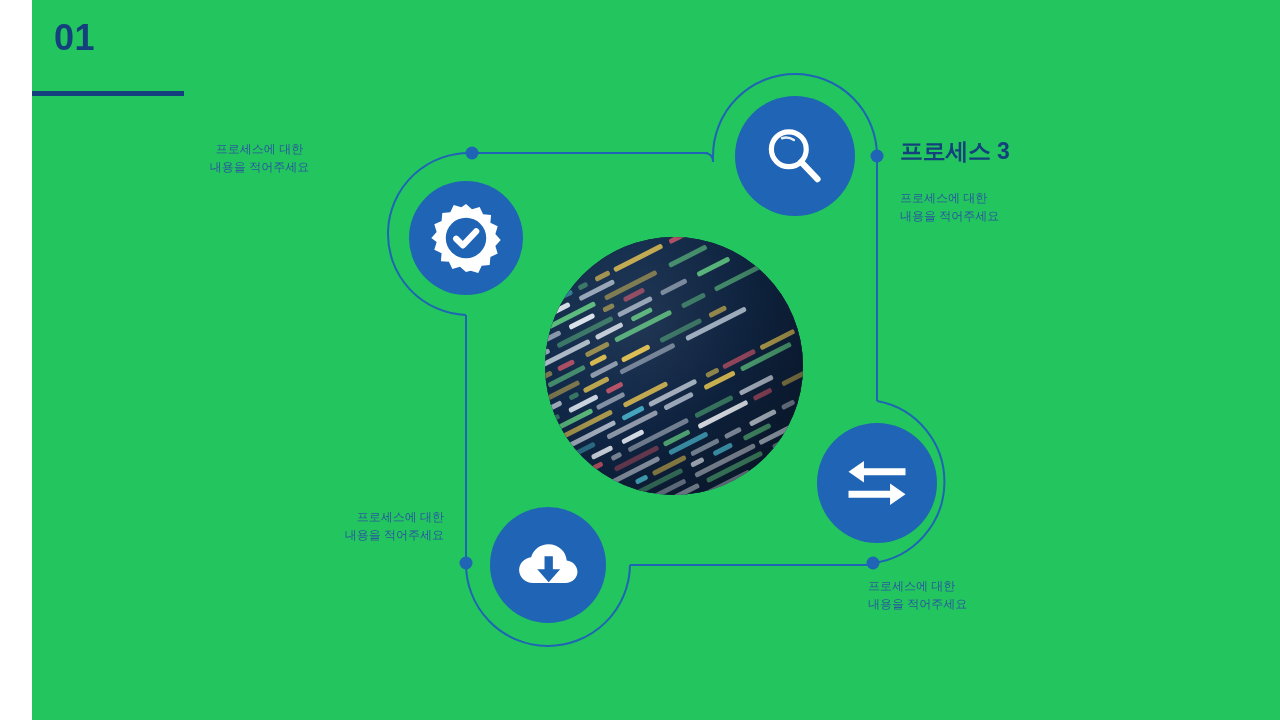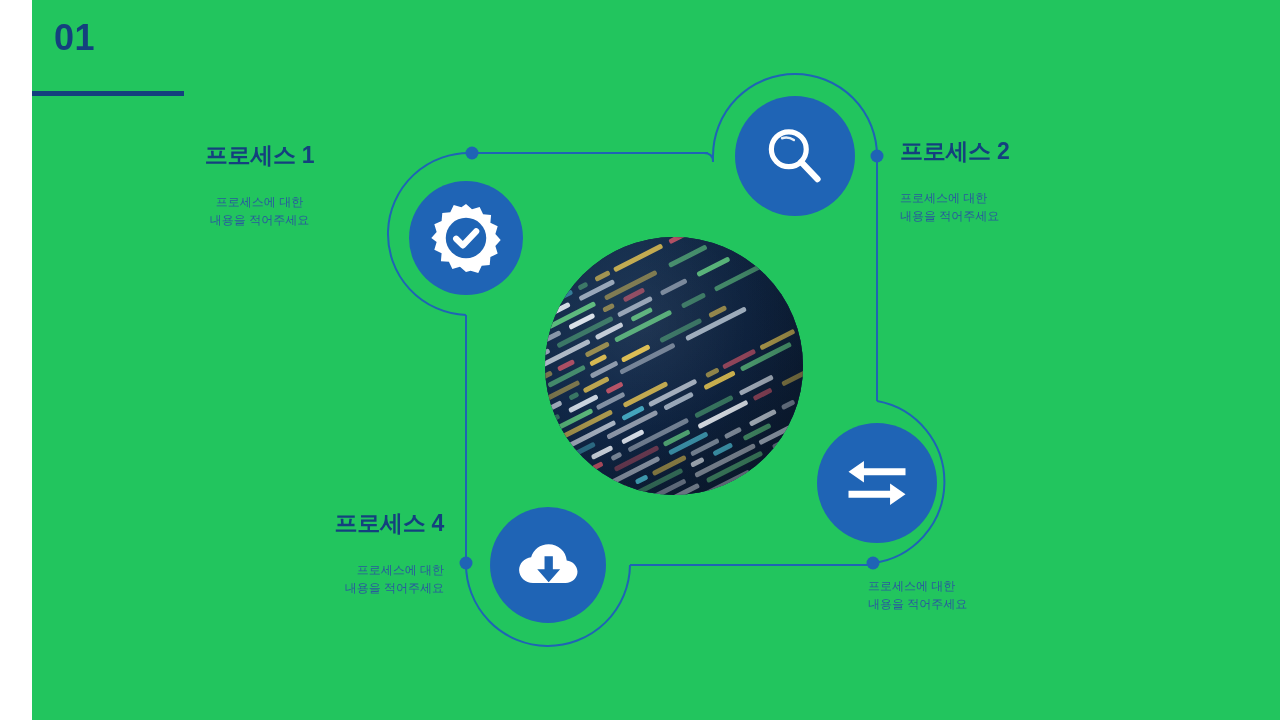--- a/index.html
+++ b/index.html
@@ -337,43 +337,41 @@
   </div>
 
   <div class="icon-node" id="node-4">
     <svg width="74" height="74" viewBox="0 0 64 64">
       <path fill="#ffffff" d="M19 47.5c-6.6 0-12-5-12-11.2 0-5.7 4.5-10.4 10.4-11.1C19.3 18.6 25.4 14 32.5 14c8.3 0 15.1 6.2 15.7 14 5.2.6 9.3 4.8 9.3 9.9 0 5.4-4.6 9.6-10.3 9.6z"></path>
       <path fill="#1f64b5" d="M29 24.5h7.2v11.2h6.3L32.6 47 22.7 35.7h6.3z"></path>
     </svg>
   </div>
 
   <div class="proc" id="proc-1">
-    <div class="proc-title">프로세스 1</div>
     <div class="proc-body">
       <div>프로세스에 대한</div>
       <div>내용을 적어주세요</div>
     </div>
   </div>
 
   <div class="proc" id="proc-2">
-    <div class="proc-title">프로세스 2</div>
+    <div class="proc-title">프로세스 3</div>
     <div class="proc-body">
       <div>프로세스에 대한</div>
       <div>내용을 적어주세요</div>
     </div>
   </div>
 
   <div class="proc" id="proc-3">
     <div class="proc-body">
       <div>프로세스에 대한</div>
       <div>내용을 적어주세요</div>
     </div>
   </div>
 
   <div class="proc" id="proc-4">
-    <div class="proc-title">프로세스 4</div>
     <div class="proc-body">
       <div>프로세스에 대한</div>
       <div>내용을 적어주세요</div>
     </div>
   </div>
 
 </div>
 
 </body></html>

